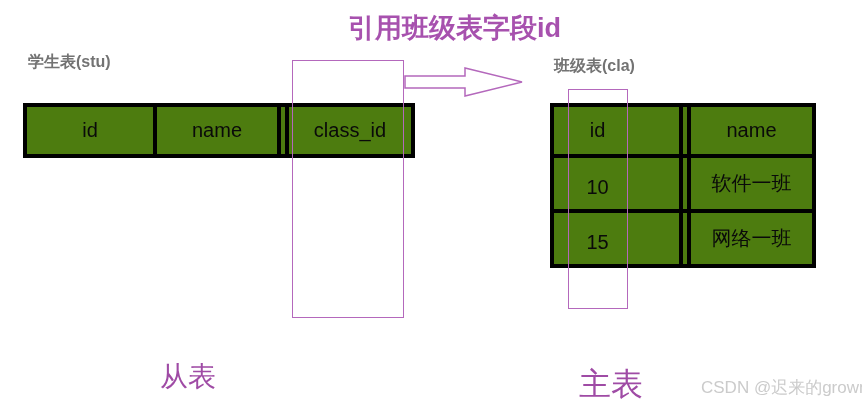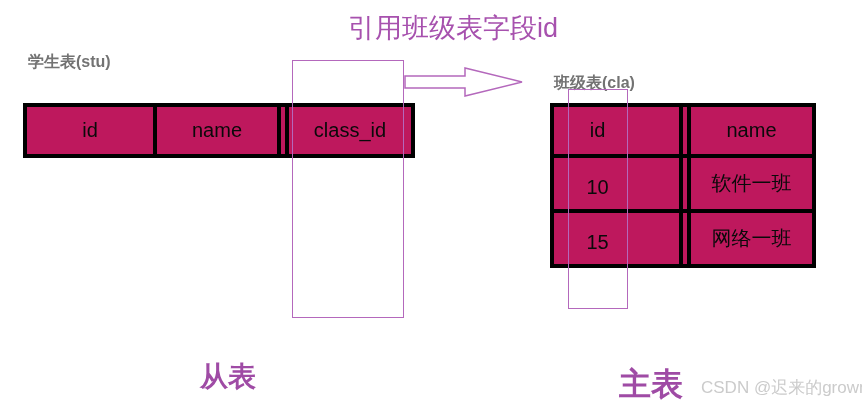--- a/index.html
+++ b/index.html
@@ -9,39 +9,39 @@
     height: 404px;
     background: #ffffff;
     font-family: "Liberation Sans", "DejaVu Sans", sans-serif;
     overflow: hidden;
   }
   .main-title {
     position: absolute;
     left: 348px;
     top: 10px;
     font-size: 27px;
-    font-weight: normal;
+    font-weight: bold;
     color: #A751AE;
     white-space: nowrap;
   }
   .tbl-title {
     position: absolute;
     font-size: 16px;
     font-weight: bold;
     color: #737373;
     white-space: nowrap;
   }
   .student-title { left: 28px; top: 52px; }
-  .class-title   { left: 554px; top: 73px; }
+  .class-title   { left: 554px; top: 56px; }
 
   table.dbtable {
     position: absolute;
     border-collapse: collapse;
     table-layout: fixed;
-    background: #be185d;
+    background: #4d7c0f;
   }
   table.dbtable th, table.dbtable td {
     border: 4px solid #000000;
     text-align: center;
     vertical-align: middle;
     font-size: 20px;
     font-weight: normal;
     color: #0a0a0a;
     padding: 0;
     overflow: hidden;
@@ -61,24 +61,23 @@
     background: transparent;
     pointer-events: none;
   }
   .hl-left  { left: 292px; top: 60px; width: 110px; height: 256px; }
   .hl-right { left: 568px; top: 89px; width: 58px;  height: 218px; }
 
   .fk-arrow { position: absolute; left: 404px; top: 62px; }
 
   .bottom-label {
     position: absolute;
-    font-weight: bold;
+    font-weight: normal;
     color: #9F4BA5;
     white-space: nowrap;
-    margin-left: 40px;
   }
   .from-label { left: 160px; top: 358px; font-size: 28px; }
   .to-label   { left: 579px; top: 363px; font-size: 32px; text-align: center; }
 
   .watermark {
     position: absolute;
     left: 701px;
     top: 376px;
     font-size: 17px;
     color: #cbcbcb;

